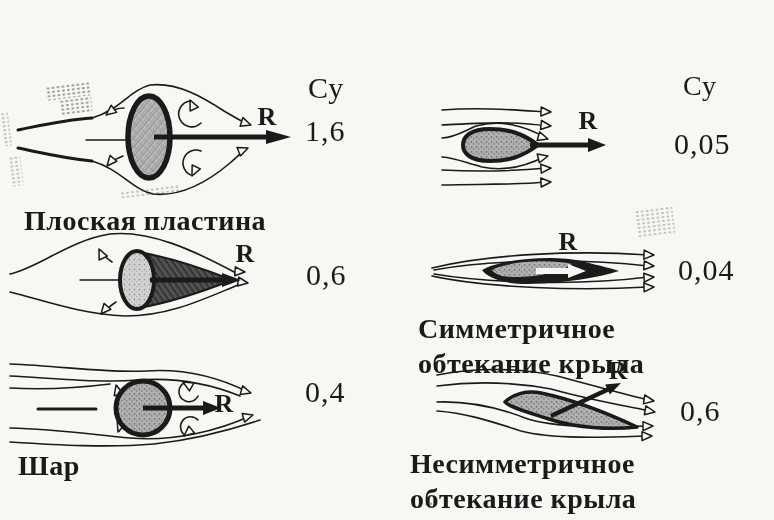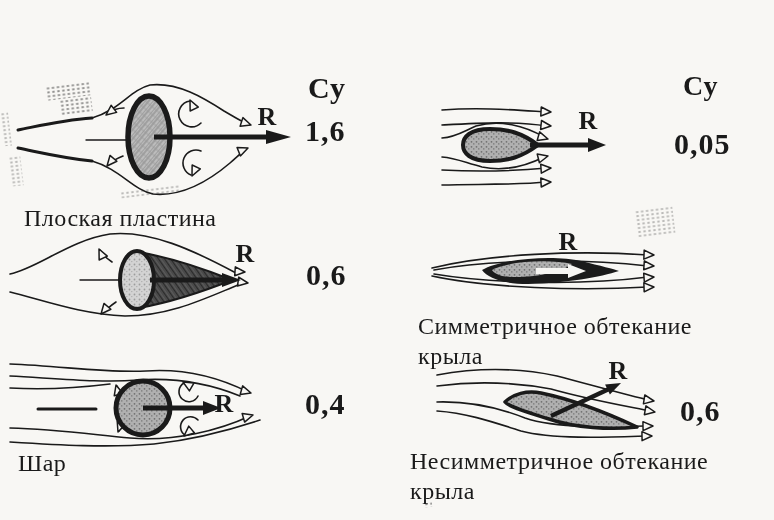--- a/index.html
+++ b/index.html
@@ -11,31 +11,31 @@
     position:relative;
     width:774px;height:520px;
     background:var(--bg);
     overflow:hidden;
     font-family:"Liberation Serif","DejaVu Serif",serif;
     color:var(--ink);
   }
   .panel{position:absolute;}
   .coef{
     position:absolute;
-    font-weight:bold;
+    font-weight:normal;
     font-size:30px;
     line-height:1;
     letter-spacing:1px;
     white-space:nowrap;
   }
   .coef.hdr-r{font-size:28px;}
   .caption{
     position:absolute;
-    font-weight:normal;
-    font-size:24px;
+    font-weight:bold;
+    font-size:28px;
     line-height:1.26;
     letter-spacing:0.5px;
   }
   
   .sl{fill:none;stroke:var(--ink);stroke-width:1.6;stroke-linecap:round;}
   .th{stroke-width:3;}
   .thin{stroke-width:1.4;}
   .oh{fill:var(--bg);stroke:var(--ink);stroke-width:1.5;stroke-linejoin:round;}
   .fh{fill:var(--ink);stroke:none;}
   .farrow{stroke:var(--ink);stroke-width:5;stroke-linecap:butt;}
@@ -151,21 +151,21 @@
     <g>
       <line class="farrow" x1="135" y1="56" x2="197" y2="56"></line>
       <polygon class="fh" points="195,49 213,56 195,63"></polygon>
     </g>
     <text class="rlab" x="216" y="60" text-anchor="middle">R</text>
   </svg>
 
   <div class="coef" style="left:308px;top:73px">Су</div>
   <div class="coef" style="left:305px;top:116px">1,6</div>
   <div class="coef" style="left:306px;top:260px">0,6</div>
-  <div class="coef" style="left:305px;top:389px">0,4</div>
+  <div class="coef" style="left:305px;top:377px">0,4</div>
 
   <div class="caption" style="left:24px;top:203px">Плоская пластина</div>
   <div class="caption" style="left:18px;top:448px">Шар</div>
 
   <svg class="panel" style="left:430px;top:95px" width="205" height="115" viewBox="0 0 205 115">
     <g>
       <path class="sl" d="M 12,15 C 50,12 85,15 117,17"></path>
       <polygon class="oh" points="0,0 -10,-4.5 -10,4.5" transform="translate(121,17) rotate(3)"></polygon>
       <path class="sl" d="M 12,30 C 50,28 85,26 117,31"></path>
       <polygon class="oh" points="0,0 -10,-4.5 -10,4.5" transform="translate(121,31) rotate(6)"></polygon>
@@ -217,20 +217,21 @@
     <path d="M 70,47 C 78,39 92,35 106,38 C 140,45 172,58 202,72 C 176,75 140,73 114,64 C 92,57 74,52 70,47 Z" fill="url(#stippleMid)" stroke="var(--ink)" stroke-width="3.5" stroke-linejoin="round"></path>
     <g>
       <line x1="116" y1="61" x2="174" y2="34" stroke="var(--ink)" stroke-width="4.5"></line>
       <polygon class="fh" points="186,28 174.9,39.5 170.1,29.5"></polygon>
     </g>
     <text class="rlab" x="183" y="24" text-anchor="middle">R</text>
   </svg>
 
   <div class="coef hdr-r" style="left:683px;top:72px">Су</div>
   <div class="coef" style="left:674px;top:129px">0,05</div>
+  <div class="coef" style="left:678px;top:255px">0,04</div>
   <div class="coef" style="left:680px;top:396px">0,6</div>
 
   <div class="caption" style="left:410px;top:446px;width:356px">Несимметричное обтекание крыла</div>
   <div class="caption" style="left:418px;top:311px;width:332px">Симметричное обтекание крыла</div>
 
   <div class="noise" style="left:46px;top:84px;width:44px;height:14px"></div>
   <div class="noise" style="left:60px;top:98px;width:32px;height:16px"></div>
   <div class="noise light" style="left:10px;top:156px;width:12px;height:30px"></div>
   <div class="noise light" style="left:2px;top:112px;width:8px;height:34px"></div>
   <div class="noise light" style="left:636px;top:208px;width:38px;height:28px"></div>

